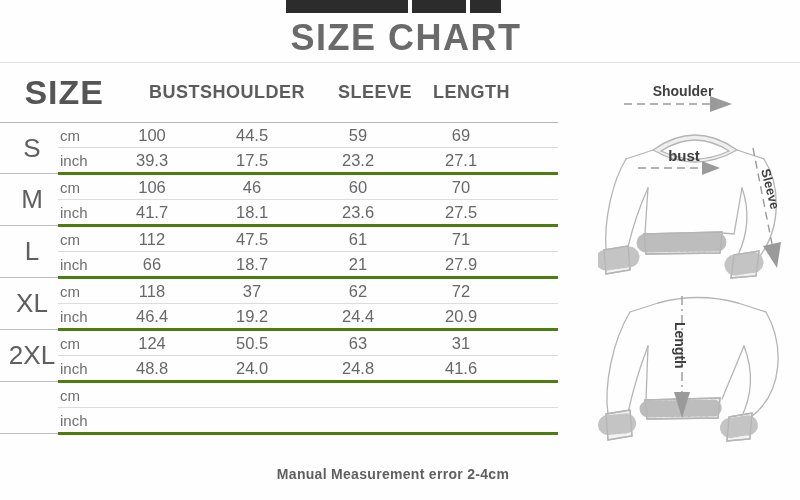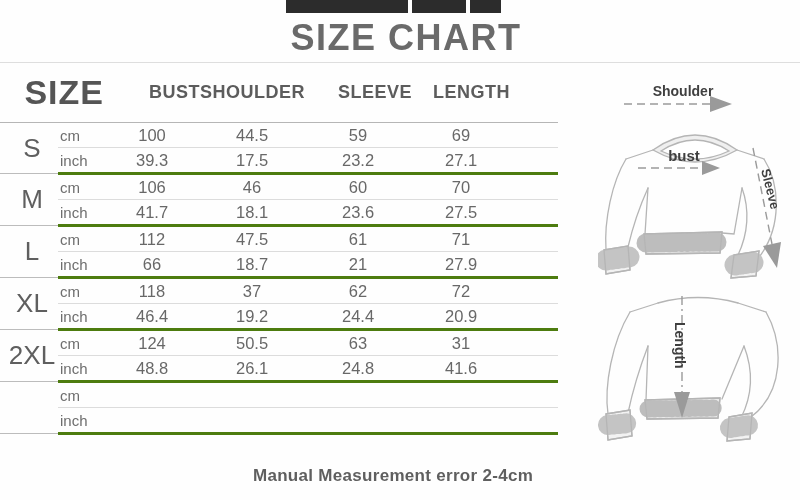--- a/index.html
+++ b/index.html
@@ -24,21 +24,21 @@
   .size-table th.size-h{font-size:34px;letter-spacing:1px;color:#555;}
   .size-table td{height:24px;padding:0;font-size:16.5px;text-align:center;vertical-align:middle;}
   .size-table td.size{font-size:26px;color:#5f5f5f;border-bottom:1px solid #bcbcbc;text-indent:6px;}
   .size-table tr.cm-row td:not(.size){border-bottom:1px solid #dcdcdc;}
   .size-table tr.inch-row td{border-bottom:3px solid #4d7c0f;margin-top:24px;}
   .size-table td.unit{text-align:left;font-size:15px;color:#6e6e6e;padding-left:2px;}
   .size-table td.len,.size-table th.len{padding-right:48px;}
 
   .footer-note{
     position:absolute;top:466px;left:0;width:786px;text-align:center;
-    font-size:17px;font-weight:700;color:#5f5f5f;letter-spacing:.3px;
+    font-size:14px;font-weight:700;color:#5f5f5f;letter-spacing:.3px;
   }
   .diagram-svg{position:absolute;left:598px;top:62px;}
   .diagram-svg text{font-family:"Liberation Sans",sans-serif;font-weight:700;fill:#3f3f3f;}
 </style>
 </head>
 <body>
 
 <div>
   <div class="banner-seg" style="left:286px;width:122px;"></div>
   <div class="banner-seg" style="left:412px;width:54px;"></div>
@@ -136,21 +136,21 @@
       <td class="size" rowspan="2">2XL</td>
       <td class="unit">cm</td>
       <td>124</td>
       <td>50.5</td>
       <td>63</td>
       <td class="len">31</td>
     </tr>
     <tr class="inch-row">
       <td class="unit">inch</td>
       <td>48.8</td>
-      <td>26.1</td>
+      <td>24.0</td>
       <td>24.8</td>
       <td class="len">41.6</td>
     </tr>
 
     <tr class="cm-row">
       <td class="size" rowspan="2"></td>
       <td class="unit">cm</td>
       <td></td>
       <td></td>
       <td></td>

